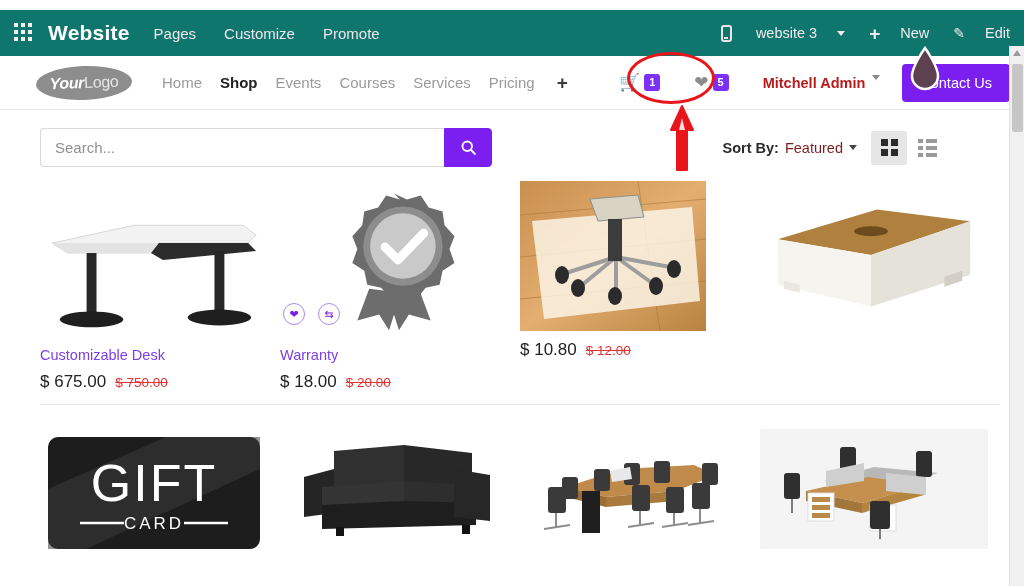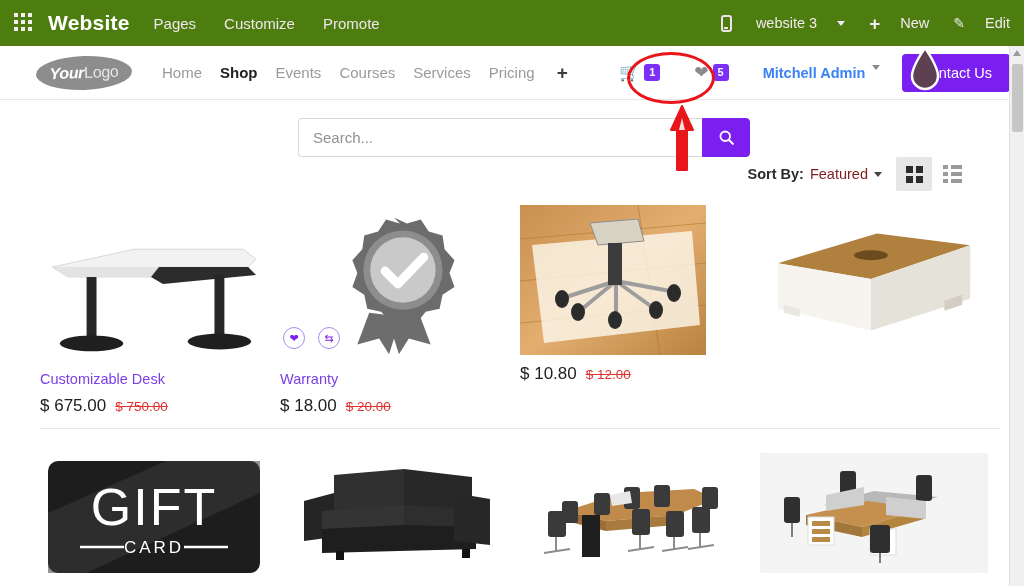--- a/index.html
+++ b/index.html
@@ -6,25 +6,26 @@
   html, body {
     width: 1024px; height: 586px;
     font-family: "Liberation Sans", sans-serif;
     background: #ffffff;
     overflow: hidden;
   }
 
   
   .sysbar {
     height: 46px;
-    background: #4d7c0f;
+    background: #0f766e;
     display: flex;
     align-items: center;
     color: #f2e8ee;
     position: relative;
+    margin-top: 10px;
   }
   .apps-grid {
     width: 20px; height: 20px;
     display: grid;
     grid-template-columns: repeat(3, 4px);
     grid-template-rows: repeat(3, 4px);
     gap: 3px;
     margin-left: 14px;
     margin-right: 14px;
   }
@@ -82,34 +83,33 @@
   .header-right { margin-left: auto; display: flex; align-items: center; gap: 0; }
   .icon-badge { display: flex; align-items: center; gap: 4px; cursor: pointer; }
   .badge {
     background: #7b2ff7; color: #fff; font-size: 11px; font-weight: bold;
     border-radius: 3px; padding: 2px 5px; line-height: 1.1; min-width: 16px;
     text-align: center;
   }
   .cart-glyph { font-size: 17px; color: #8b8b8b; }
   .heart-glyph { font-size: 17px; color: #8b8b8b; }
   .user-name {
-    font-size: 14.5px; font-weight: bold; color: #3b82f6;
+    font-size: 14.5px; font-weight: bold; color: #b91c1c;
     display: flex; gap: 7px; cursor: pointer;
   }
   .contact-btn {
     background: #7b1ff0; color: #ffffff; border: none;
     font-size: 14.5px; border-radius: 4px; padding: 11px 18px;
     cursor: pointer; font-family: inherit;
   }
 
   
   .shop-toolbar {
     display: flex; align-items: center;
-    padding: 18px 16px 8px 40px;
-    flex-direction: column;
+    padding: 18px 41px 8px 40px;
   }
   .search-wrap { display: flex; width: 452px; height: 39px; }
   .search-input {
     flex: 1; border: 1px solid #d9d9d9; border-right: none;
     border-radius: 4px 0 0 4px; padding: 0 14px; font-size: 15px;
     color: #555; outline: none; font-family: inherit;
   }
   .search-input::placeholder { color: #909090; }
   .search-btn {
     width: 48px; background: #7b1ff0; border: 1px solid #7b1ff0;

